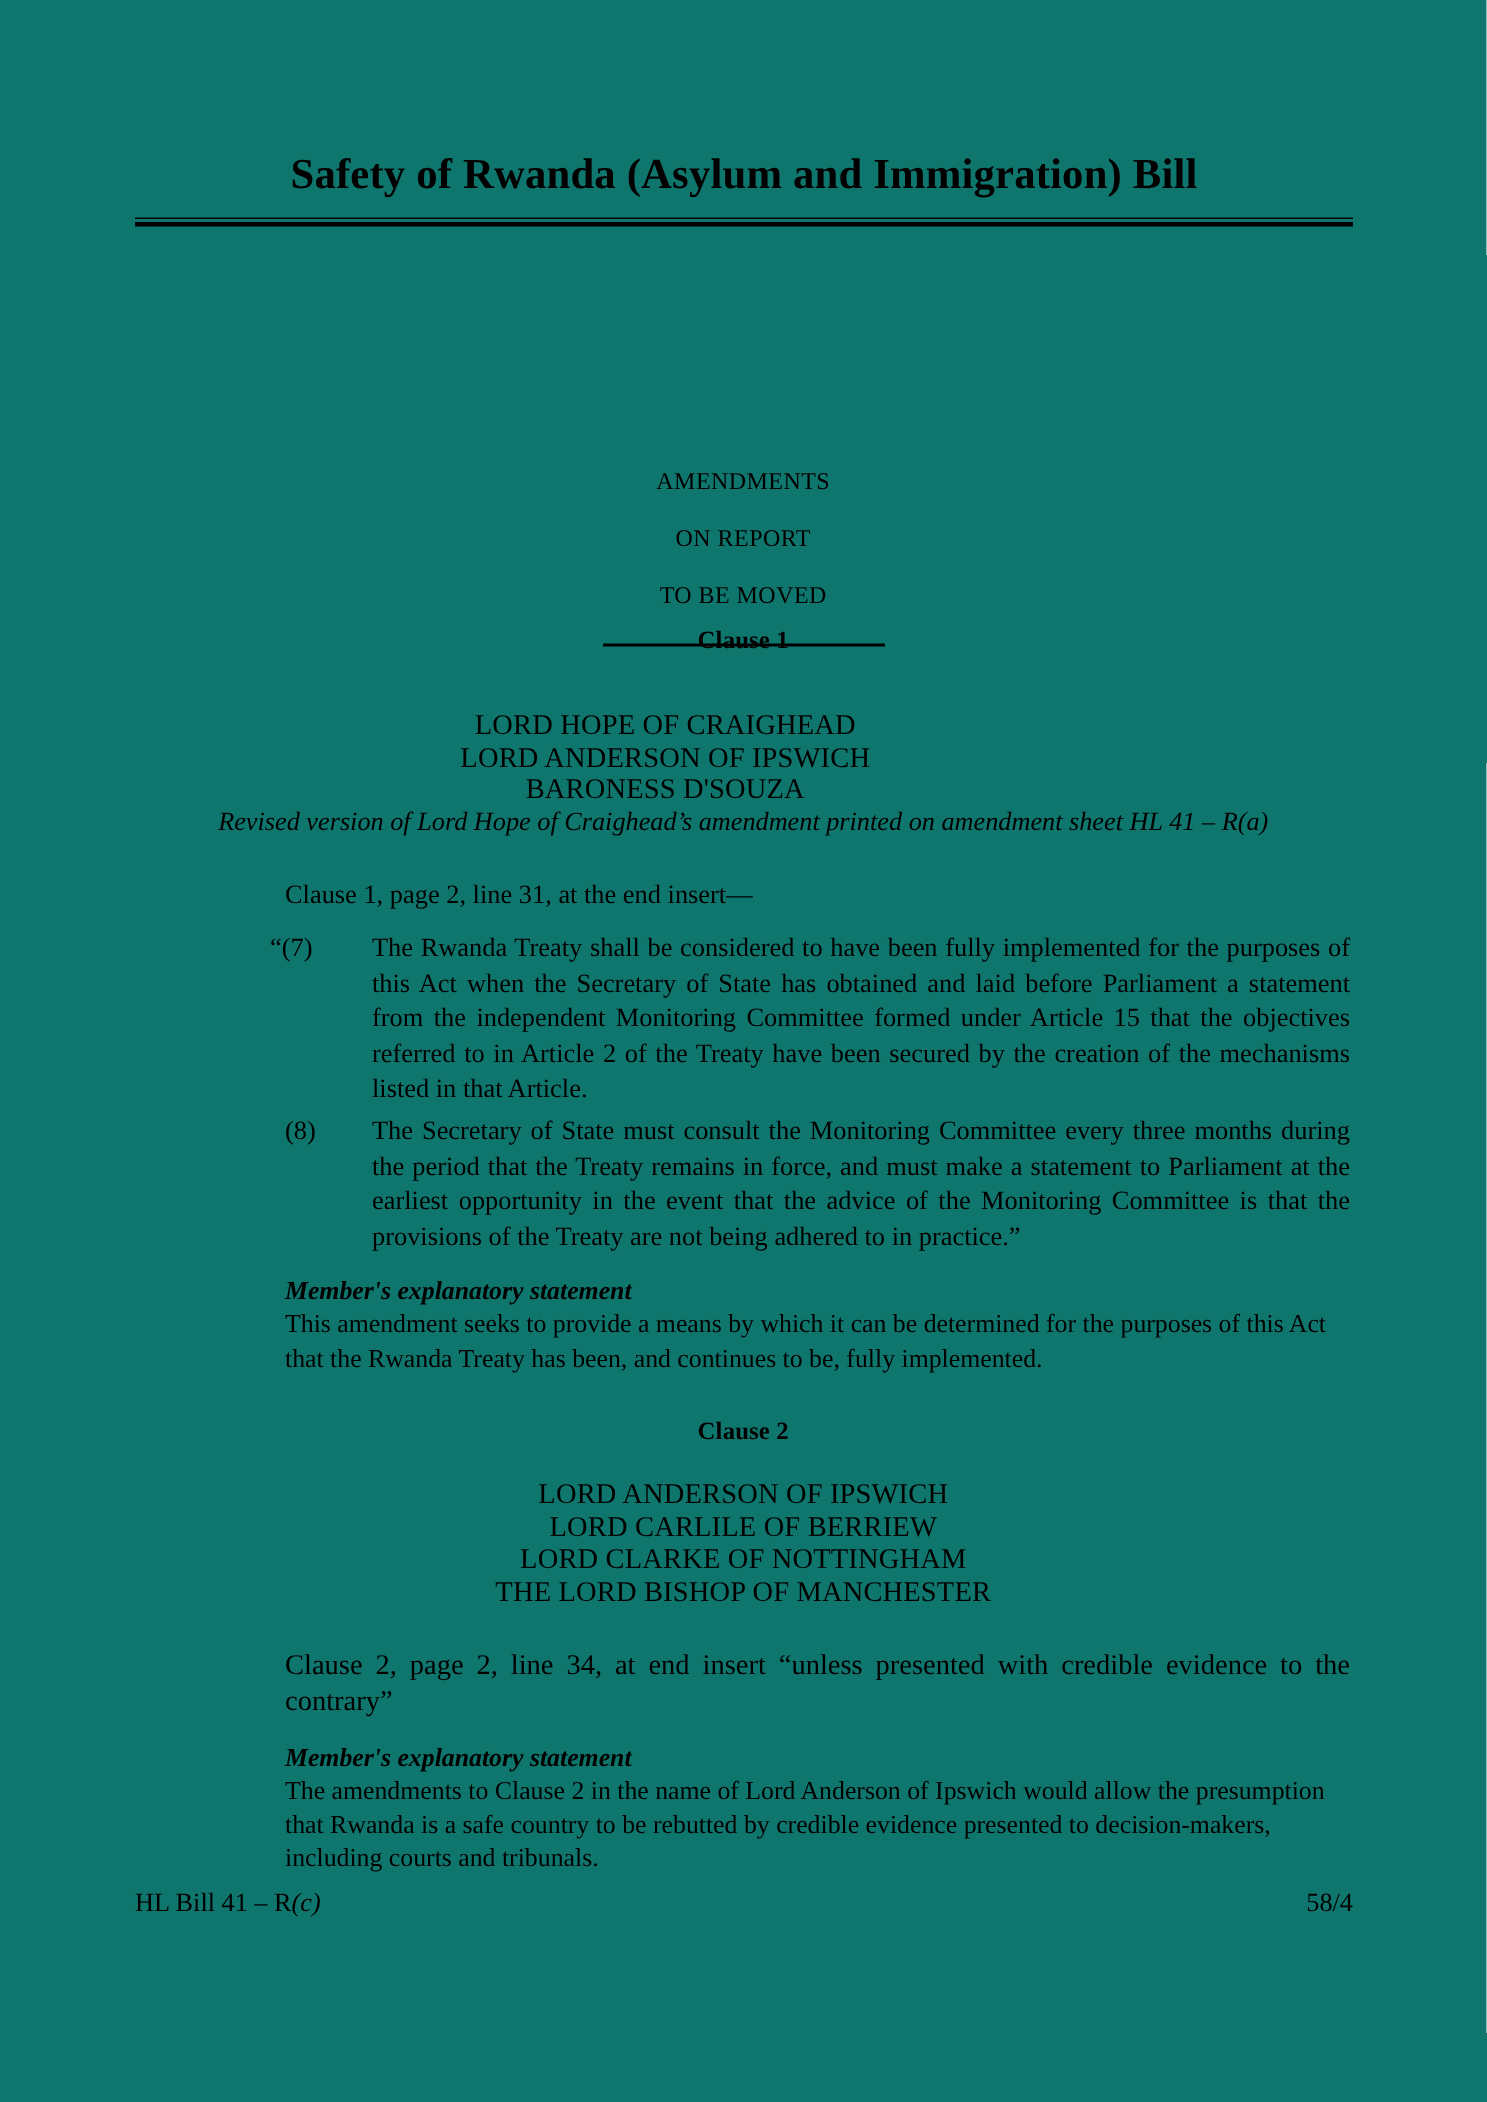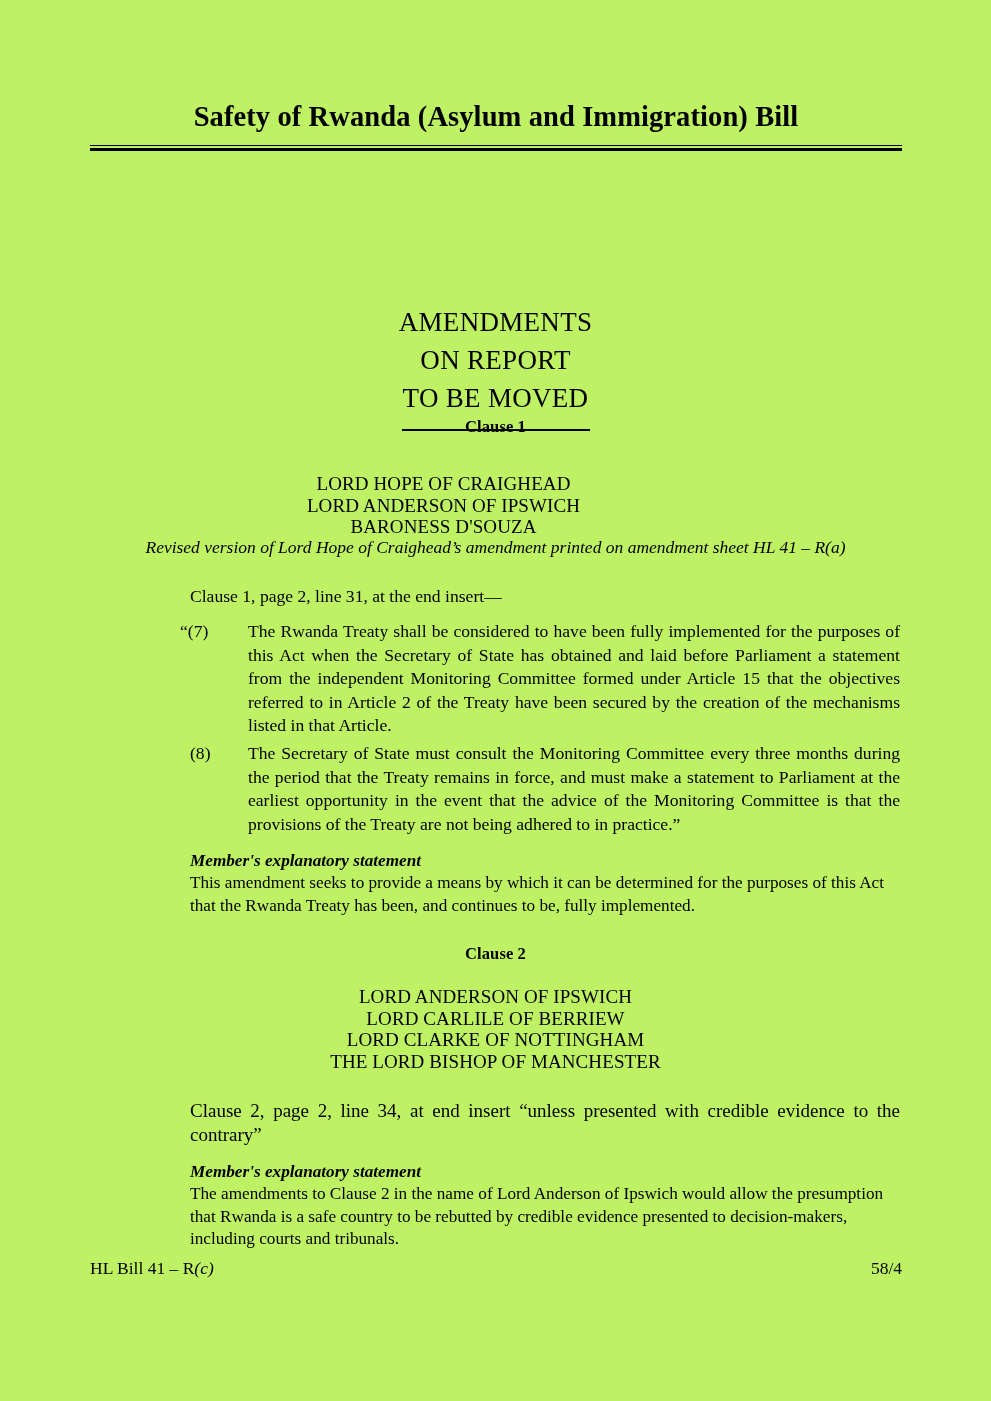--- a/index.html
+++ b/index.html
@@ -4,21 +4,21 @@
 <style>
   html, body {
     margin: 0;
     padding: 0;
     background: #ffffff;
   }
   .page {
     position: relative;
     width: 991px;
     height: 1401px;
-    background: #bef264;
+    background: #0f766e;
     margin: 0 auto;
     font-family: "Liberation Serif", "DejaVu Serif", serif;
     color: #000000;
     overflow: hidden;
   }
 
   
   .title-block {
     position: absolute;
     left: 90px;
@@ -50,21 +50,21 @@
 
   
   .headings {
     position: absolute;
     left: 0;
     top: 303px;
     width: 991px;
     text-align: center;
   }
   .heading-line {
-    font-size: 27px;
+    font-size: 16px;
     line-height: 38px;
     letter-spacing: 0.3px;
   }
   .short-rule {
     width: 188px;
     height: 1.6px;
     background: #000;
     margin: 12px auto 0 auto;
   }
 

